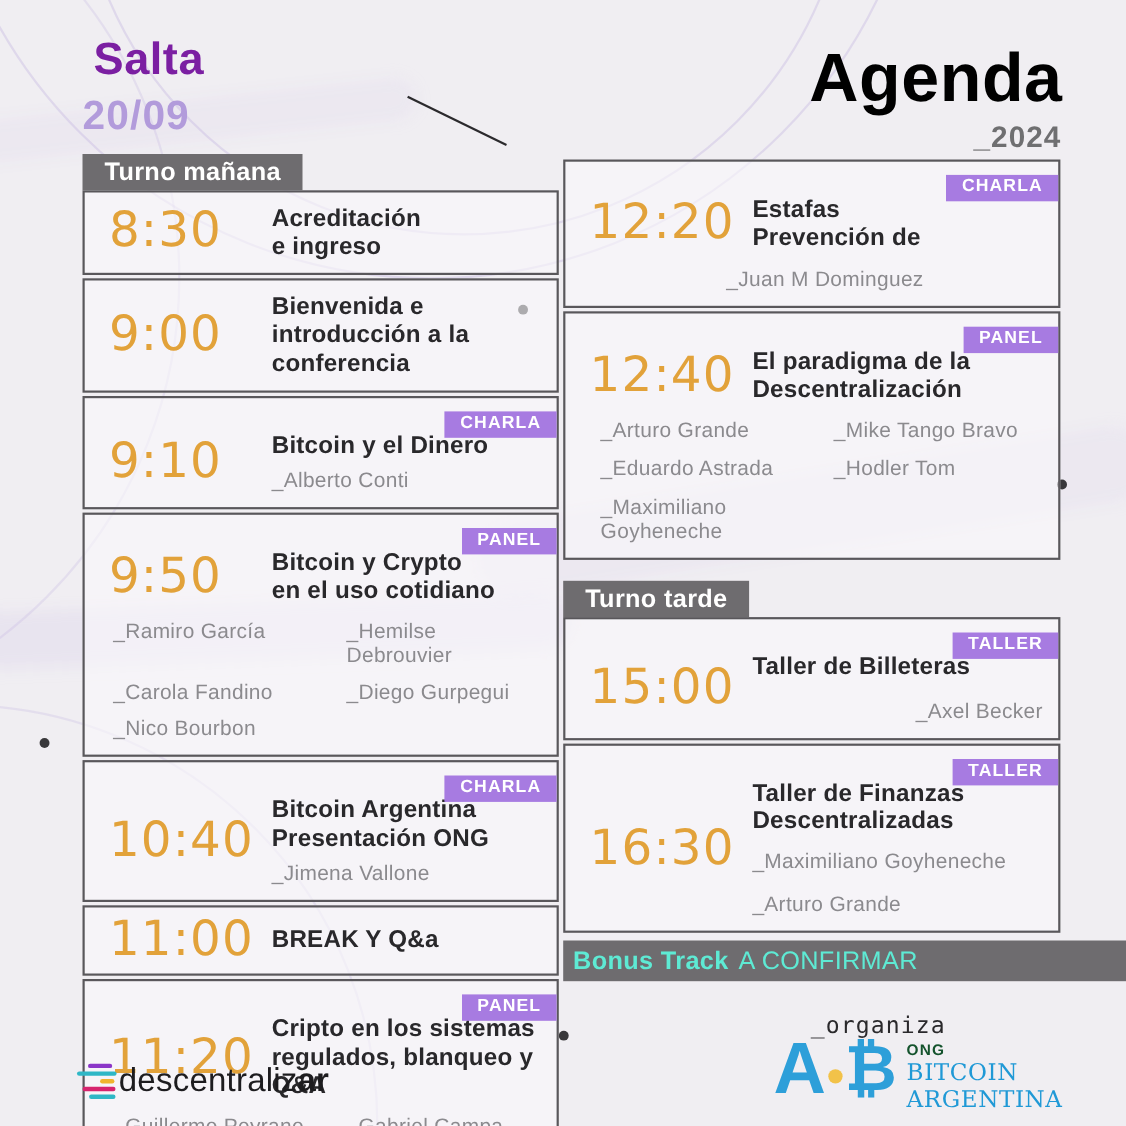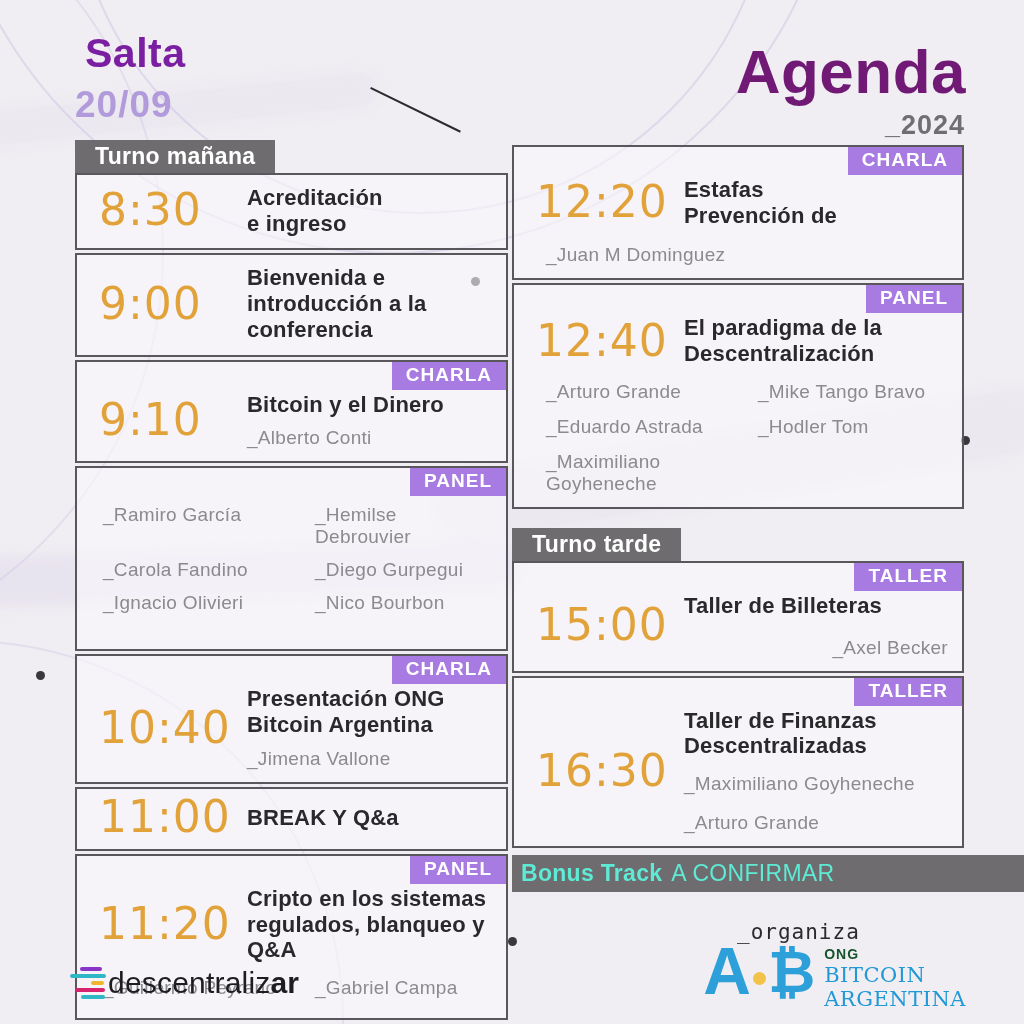--- a/index.html
+++ b/index.html
@@ -17,54 +17,54 @@
   .band{position:absolute;background:rgba(193,176,224,0.16);border-radius:60px;filter:blur(7px);}
   #band1{left:-60px;top:548px;width:580px;height:52px;transform:rotate(-2deg);}
   #band2{left:430px;top:430px;width:620px;height:70px;transform:rotate(-9deg);background:rgba(193,176,224,0.10);}
   #band3{left:-40px;top:90px;width:420px;height:40px;transform:rotate(-6deg);background:rgba(193,176,224,0.10);}
   #diag-line{position:absolute;left:371px;top:87px;width:100px;border-top:2px solid #2b2a2d;transform:rotate(26deg);transform-origin:left top;}
   .deco-dot{position:absolute;width:9px;height:9px;border-radius:50%;background:#39383b;}
 
   
   #city{position:absolute;left:85px;top:30px;font-size:41px;font-weight:bold;color:#7b1fa2;letter-spacing:0.5px;}
   #date{position:absolute;left:75px;top:84px;font-size:37px;font-weight:bold;color:#b29bdb;letter-spacing:1px;}
-  #agenda-title{position:absolute;right:58px;top:36px;font-size:62px;font-weight:bold;color:#701a75;letter-spacing:0.5px;}
+  #agenda-title{position:absolute;right:58px;top:36px;font-size:62px;font-weight:bold;color:#000000;letter-spacing:0.5px;}
   #agenda-year{position:absolute;right:59px;top:110px;font-size:27px;font-weight:bold;color:#6f6f71;letter-spacing:1px;}
 
   
   #morning-col{position:absolute;left:75px;top:140px;width:433px;}
   #midday-col{position:absolute;left:512px;top:145px;width:452px;}
   #afternoon-col{position:absolute;left:512px;top:528px;width:452px;}
 
   .section-bar{
     height:33px;background:#6e6c6f;color:#ffffff;display:flex;align-items:center;
     padding:0 20px;font-size:23px;font-weight:bold;width:max-content;box-sizing:border-box;
     letter-spacing:0.3px;
   }
   .card{
     position:relative;border:2.5px solid #59575b;background:rgba(250,248,252,0.6);
     box-sizing:border-box;margin-bottom:3px;padding:6px 8px 8px 0;
   }
   .card.has-tag{padding-top:26px;}
   .tag{
-    position:absolute;top:0;right:0;background:#a77be1;color:#fff;
-    font-size:19px;font-weight:bold;letter-spacing:1px;padding:2px 14px 4px;
+    position:absolute;top:12px;right:0;background:#a77be1;color:#fff;
+    font-size:16px;font-weight:bold;letter-spacing:1px;padding:2px 14px 4px;
   }
   .row{display:flex;align-items:center;}
   .time{
     width:170px;padding-left:22px;box-sizing:border-box;flex:0 0 auto;
     font-family:"DejaVu Sans", sans-serif;font-size:44px;color:#e2a23a;
     line-height:1.02;letter-spacing:1px;
   }
   .tblock{flex:1;padding:4px 6px 4px 0;}
   .title{font-size:22px;font-weight:600;color:#29282b;line-height:1.17;letter-spacing:0.2px;}
   .speaker{color:#8b8a8e;font-size:19px;letter-spacing:0.3px;}
   .speakers-under{margin-top:10px;display:flex;flex-direction:column;gap:11px;}
   .speakers-grid{display:grid;grid-template-columns:212px 1fr;row-gap:11px;padding:10px 0 4px 26px;}
-  .speakers-left{padding:12px 0 4px 32px;}
+  .speakers-left{padding:12px 0 4px 32px;text-align:center;}
   
   .m0{min-height:65px}.m1{min-height:90px}.m2{min-height:96px}.m3{min-height:185px}
   .m4{min-height:98px}.m5{min-height:62px}.m6{min-height:166px}
   .md0{min-height:123px}.md1{min-height:206px}
   .a0{min-height:106px}.a1{min-height:167px}
   .md1 .speakers-grid{padding-left:32px;row-gap:13px;}
   .a0 .speakers-under{margin-top:18px;align-items:flex-end;}
   .a1 .speakers-under{margin-top:14px;gap:17px;}
   .m5 .row,.m0 .row{min-height:46px;}
 
@@ -151,37 +151,45 @@
             <div>Bitcoin y el Dinero</div>
           </div>
           <div class="speakers-under">
             <div class="speaker">_Alberto Conti</div>
           </div>
         </div>
       </div>
     </div>
     <div class="card m3 has-tag">
       <div class="tag">PANEL</div>
+      <div class="row">
+        <div class="time">9:50</div>
+        <div class="tblock">
+          <div class="title">
+            <div>Bitcoin y Crypto</div>
+            <div>en el uso cotidiano</div>
+          </div>
+        </div>
+      </div>
       <div class="speakers-grid">
         <div class="speaker">_Ramiro García</div>
         <div class="speaker">_Hemilse Debrouvier</div>
         <div class="speaker">_Carola Fandino</div>
         <div class="speaker">_Diego Gurpegui</div>
-        <div class="speaker">_Ignacio Olivieri</div>
         <div class="speaker">_Nico Bourbon</div>
       </div>
     </div>
     <div class="card m4 has-tag">
       <div class="tag">CHARLA</div>
       <div class="row">
         <div class="time">10:40</div>
         <div class="tblock">
           <div class="title">
+            <div>Bitcoin Argentina</div>
             <div>Presentación ONG</div>
-            <div>Bitcoin Argentina</div>
           </div>
           <div class="speakers-under">
             <div class="speaker">_Jimena Vallone</div>
           </div>
         </div>
       </div>
     </div>
     <div class="card m5">
       <div class="row">
         <div class="time">11:00</div>

